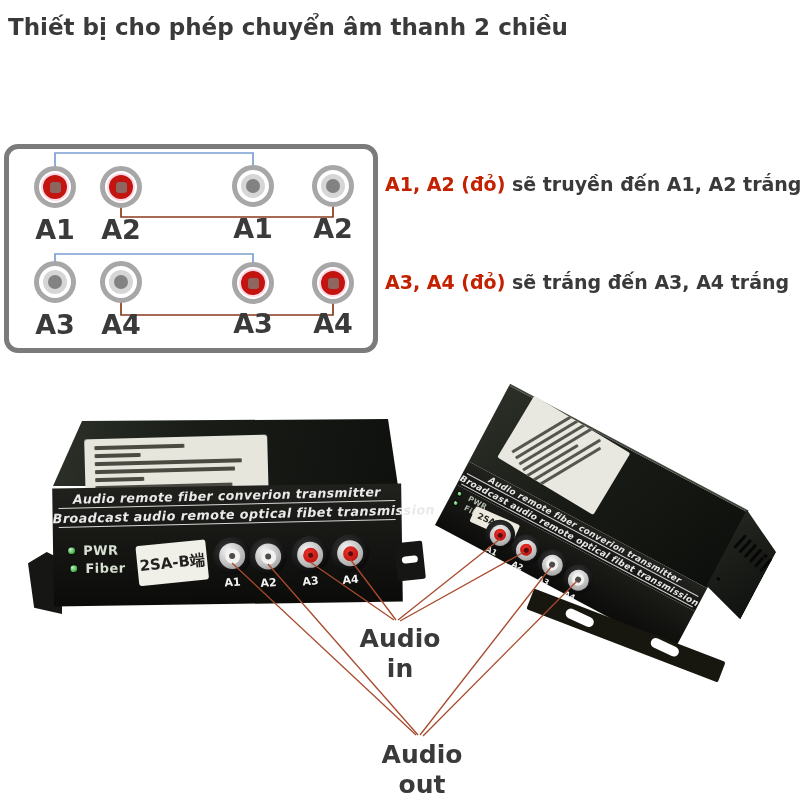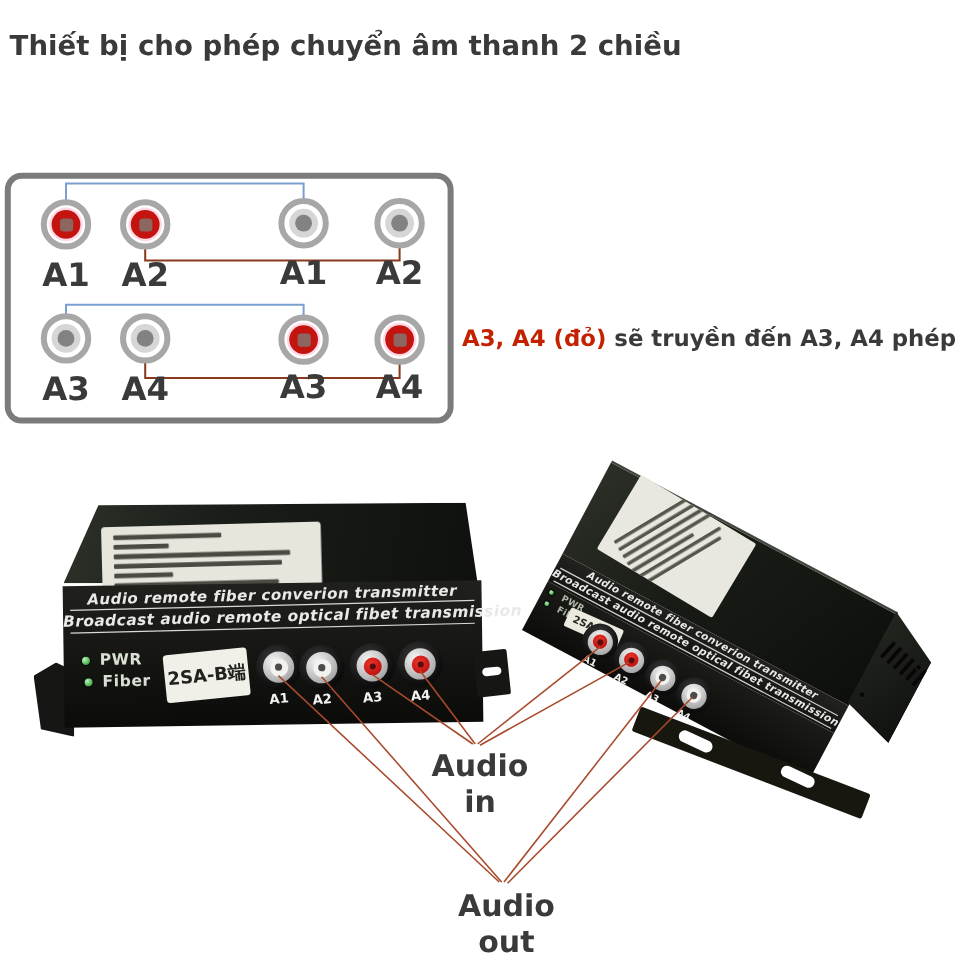--- a/index.html
+++ b/index.html
@@ -12,21 +12,21 @@
     --led-green:#4eb653;
     --panel-border:#7b7b7b;
   }
   *{margin:0;padding:0;box-sizing:border-box}
   html,body{width:800px;height:800px;background:#fff;overflow:hidden;
     font-family:"DejaVu Sans","Liberation Sans",sans-serif;}
   .abs{position:absolute}
   #stage{position:relative;width:800px;height:800px;background:#fff}
 
   
-  .title{left:8px;top:24px;font-size:23px;font-weight:bold;color:var(--text-dark);line-height:1.32}
+  .title{left:8px;top:12px;font-size:23px;font-weight:bold;color:var(--text-dark);line-height:1.32}
 
   
   .panel{left:4px;top:144px;width:374px;height:209px;border:5px solid var(--panel-border);border-radius:14px;background:#fff}
   .rca{width:42px;height:42px;border-radius:50%;border:5px solid #a7a7a7;background:#fff;display:flex;align-items:center;justify-content:center}
   .rca .disc{width:24px;height:24px;border-radius:50%;display:flex;align-items:center;justify-content:center}
   .rca.red .disc{background:var(--jack-red);box-shadow:0 0 0 2px #ffd9e6}
   .rca.red .pin{width:11px;height:11px;border-radius:3px;background:#8d6660}
   .rca.white .disc{background:#d6d6d6}
   .rca.white .pin{width:14px;height:14px;border-radius:50%;background:#828282}
   .rca-label{position:absolute;width:60px;text-align:center;font-size:27px;font-weight:bold;color:var(--text-dark)}
@@ -161,22 +161,25 @@
         <div class="disc">
           <div class="pin"></div>
         </div>
       </div>
     <div class="rca-label" style="left:16px;top:160px">A3</div>
     <div class="rca-label" style="left:82px;top:160px">A4</div>
     <div class="rca-label" style="left:214px;top:159px">A3</div>
     <div class="rca-label" style="left:294px;top:159px">A4</div>
   </div>
 
+  <div class="abs note" style="left:385px;top:173px">
+    <span class="red">A1, A2 (đỏ)</span><span> sẽ truyền đến A1, A2 trắng</span>
+  </div>
   <div class="abs note" style="left:385px;top:271px">
-    <span class="red">A3, A4 (đỏ)</span><span> sẽ truyền đến A3, A4 phép</span>
+    <span class="red">A3, A4 (đỏ)</span><span> sẽ trắng đến A3, A4 trắng</span>
   </div>
 
   <div class="abs dev1">
     <div class="abs dev1-top"></div>
     <div class="abs sticker1">
       <div class="sline" style="width:55%"></div>
       <div class="sline" style="width:28%"></div>
       <div class="sline" style="width:90%"></div>
       <div class="sline" style="width:86%"></div>
       <div class="sline" style="width:30%"></div>

